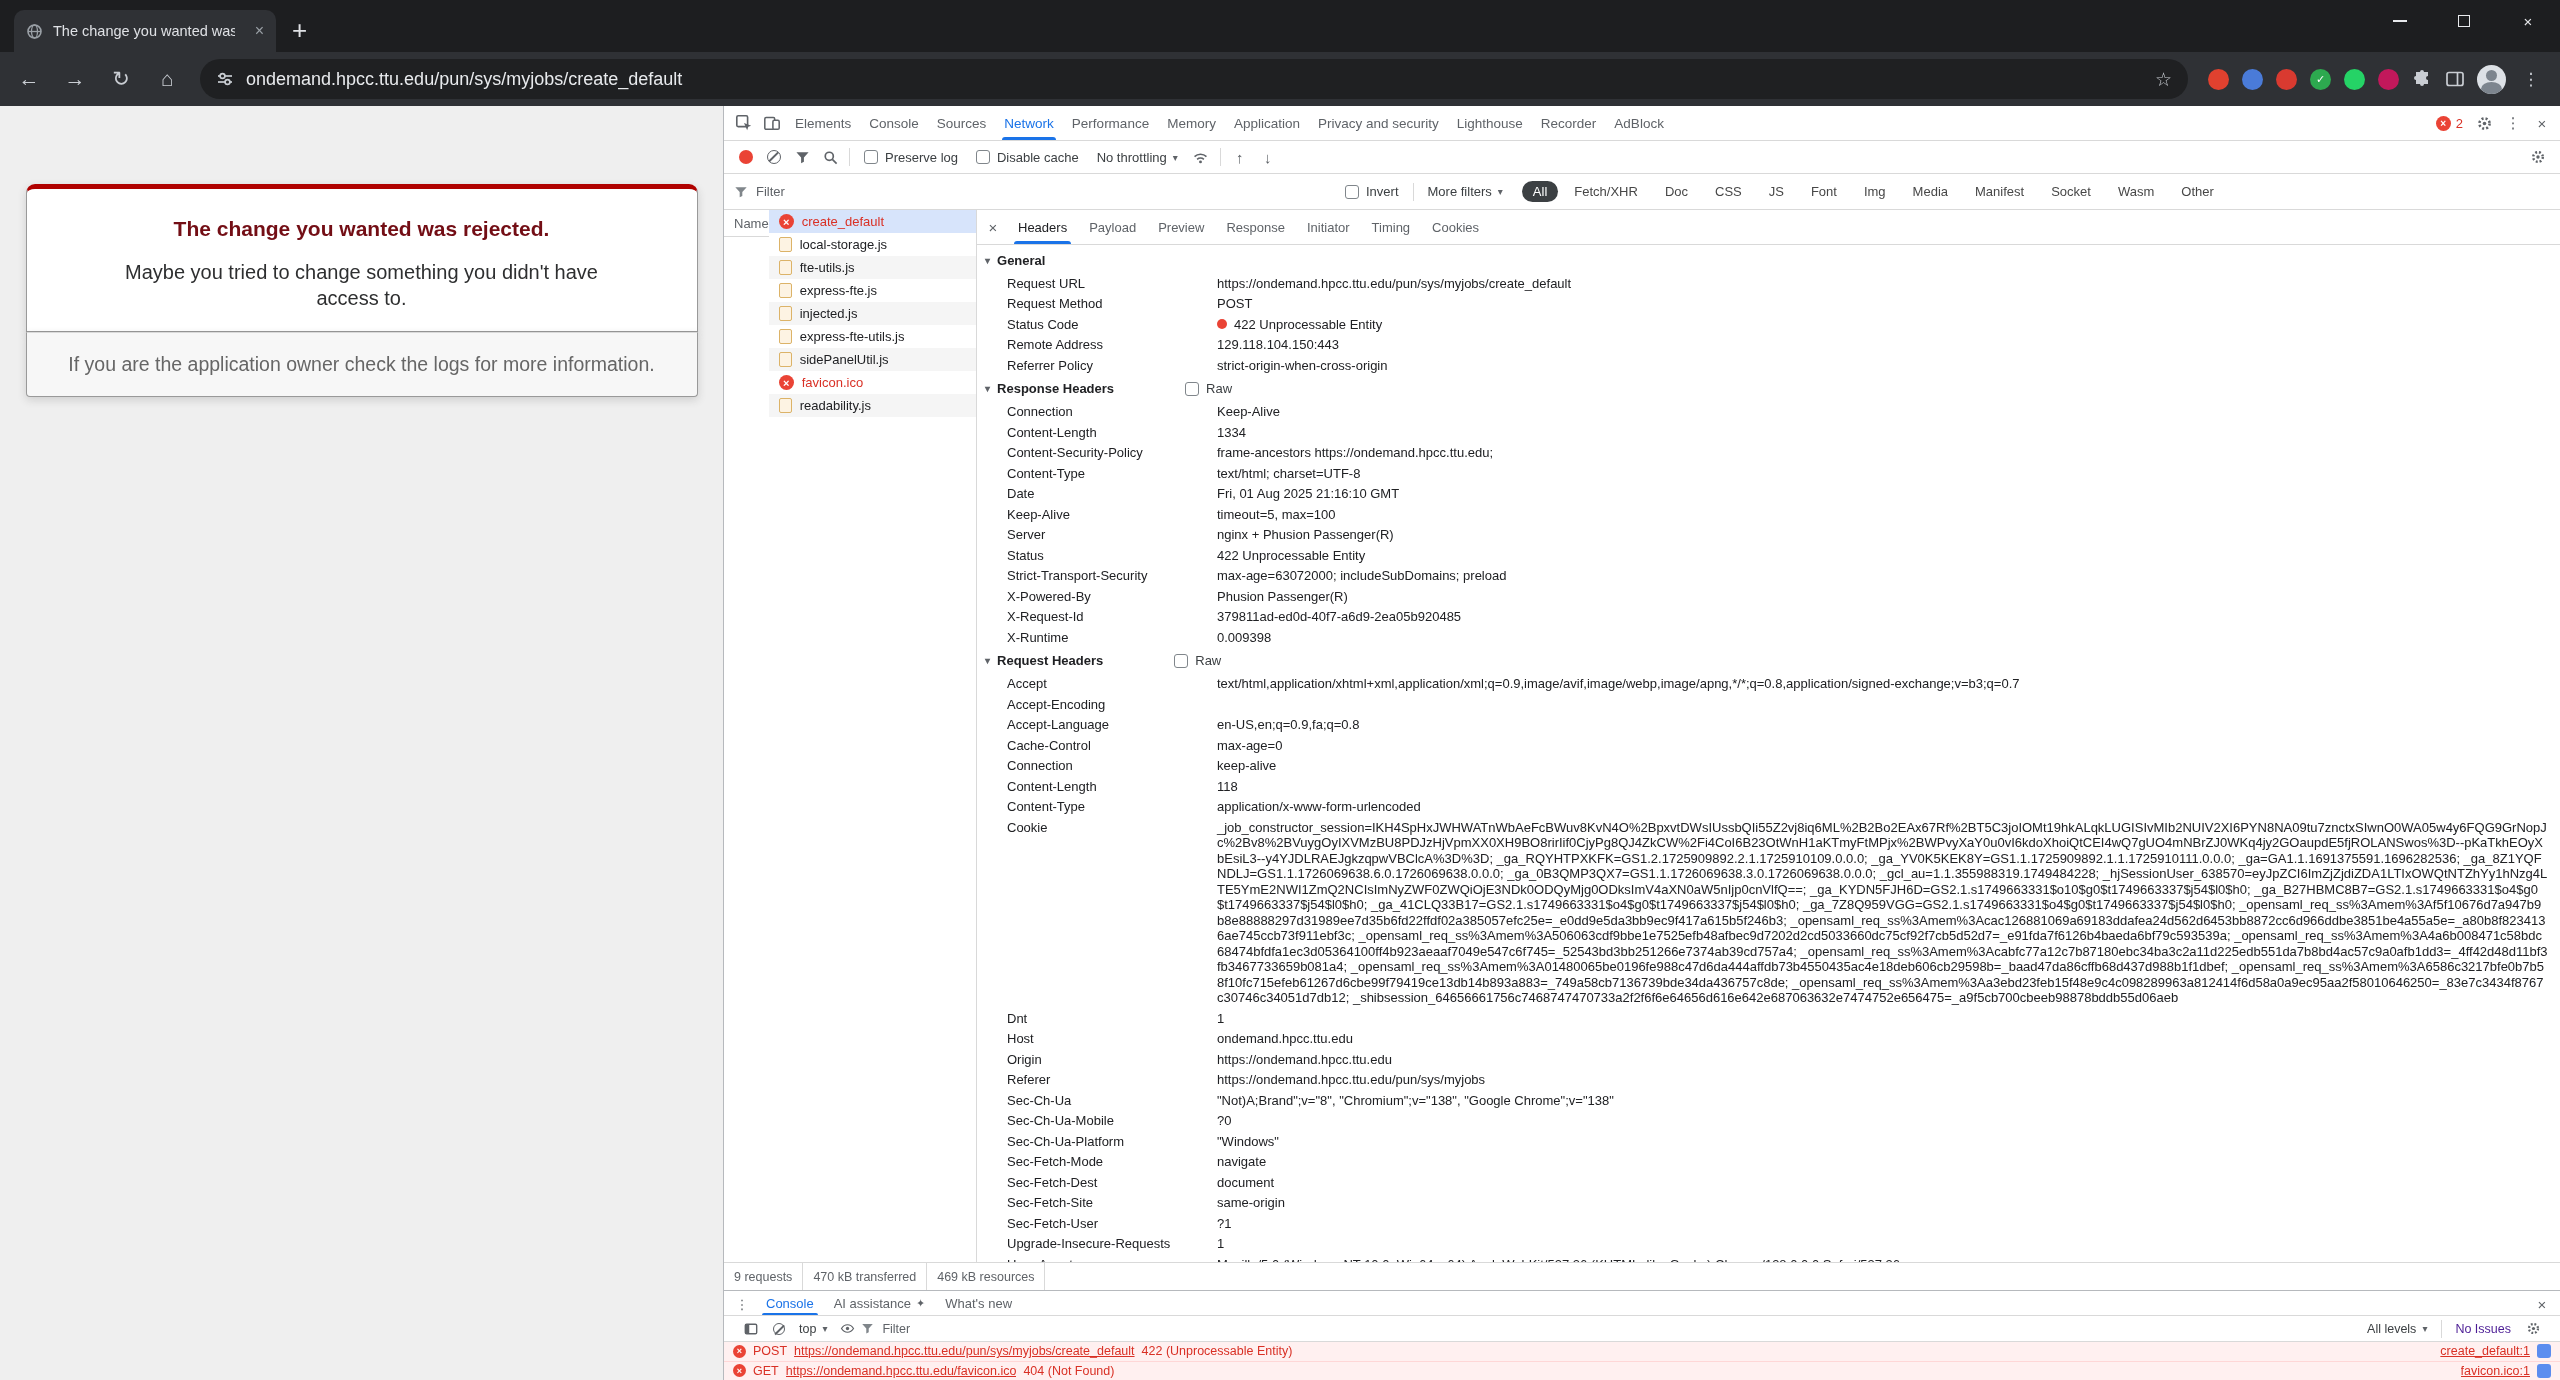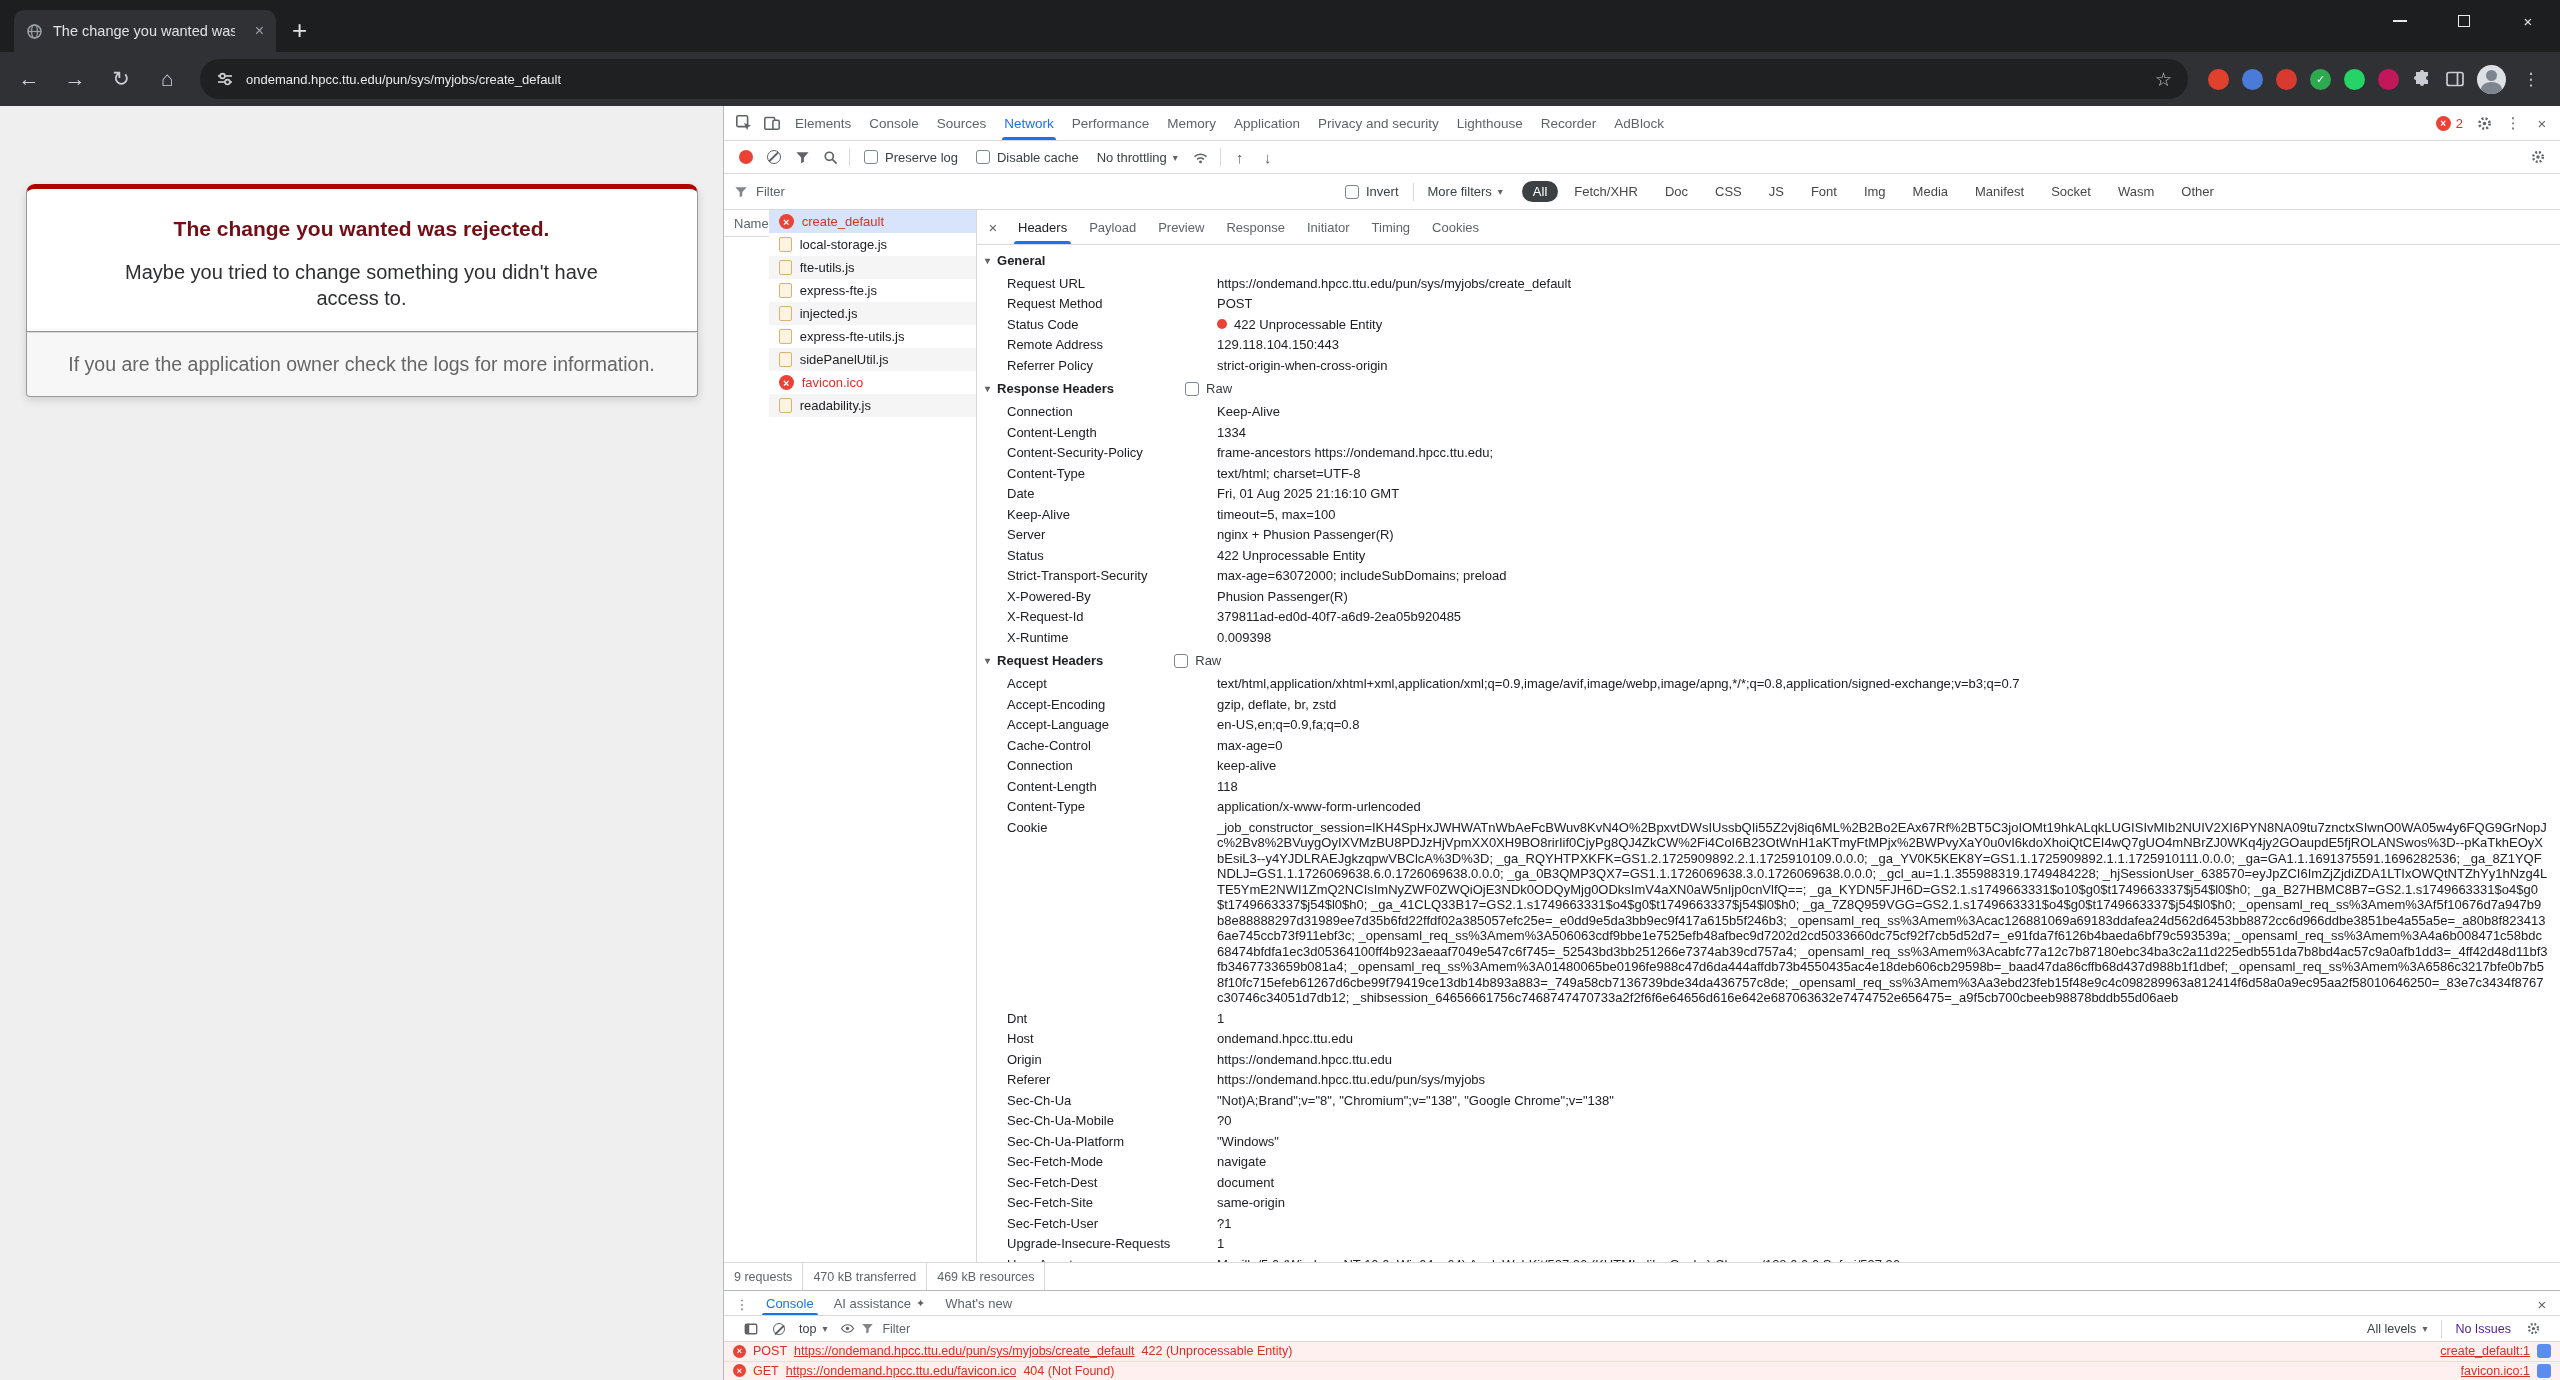--- a/index.html
+++ b/index.html
@@ -15,21 +15,21 @@
   .tab-close { margin-left:auto; color:#9aa0a6; font-size:16px; cursor:default; }
   .newtab { color:#dfe1e5; font-size:26px; margin:0 0 12px 16px; line-height:20px; }
   .win-controls { position:absolute; right:0; top:0; height:42px; display:flex; }
   .win-btn { width:64px; display:flex; align-items:center; justify-content:center; color:#e8eaed; font-size:15px; }
   .min-glyph { width:14px; height:2px; background:#e8eaed; display:inline-block; }
   .max-glyph { width:12px; height:12px; border:1.7px solid #e8eaed; display:inline-block; }
 
   .toolbar { height:54px; background:#2f3135; display:flex; align-items:center; padding:0 8px; gap:4px; flex:none; }
   .nav-btn { width:42px; height:42px; border-radius:50%; color:#c9cdd3; display:flex; align-items:center; justify-content:center; font-size:21px; flex:none; }
   .omnibox { flex:1; min-width:0; height:40px; background:#1f2022; border-radius:20px; display:flex; align-items:center; padding:0 16px; margin:0 8px; gap:12px; }
-  .omnibox .url { font-size:13px; color:#e8eaed; white-space:nowrap; overflow:hidden; flex:1; }
+  .omnibox .url { font-size:18px; color:#e8eaed; white-space:nowrap; overflow:hidden; flex:1; }
   .star { color:#c9cdd3; font-size:19px; }
   .ext-area { display:flex; align-items:center; gap:13px; padding:0 8px; flex:none; }
   .ext-dot { width:21px; height:21px; border-radius:50%; display:flex; align-items:center; justify-content:center; color:#fff; font-size:11px; }
   .avatar { width:29px; height:29px; border-radius:50%; background:#dde1e6; position:relative; overflow:hidden; flex:none; }
   .avatar::before { content:""; position:absolute; left:9px; top:5px; width:11px; height:11px; border-radius:50%; background:#7d858e; }
   .avatar::after { content:""; position:absolute; left:4px; top:17px; width:21px; height:14px; border-radius:50%; background:#7d858e; }
 
   
   .main { flex:1; min-height:0; display:flex; }
   .page { width:723px; flex:none; background:#efefef; color:#2e2f30; text-align:center; overflow:hidden; }
@@ -585,21 +585,20 @@
             </div>
             <div>
 
                 <div class="hdr-row">
                   <span class="hdr-name">Accept</span>
                   <span class="hdr-value">text/html,application/xhtml+xml,application/xml;q=0.9,image/avif,image/webp,image/apng,*/*;q=0.8,application/signed-exchange;v=b3;q=0.7</span>
                 </div>
 
                 <div class="hdr-row">
                   <span class="hdr-name">Accept-Encoding</span>
-                  <span class="hdr-value">gzip, deflate, br, zstd</span>
                 </div>
 
                 <div class="hdr-row">
                   <span class="hdr-name">Accept-Language</span>
                   <span class="hdr-value">en-US,en;q=0.9,fa;q=0.8</span>
                 </div>
 
                 <div class="hdr-row">
                   <span class="hdr-name">Cache-Control</span>
                   <span class="hdr-value">max-age=0</span>

